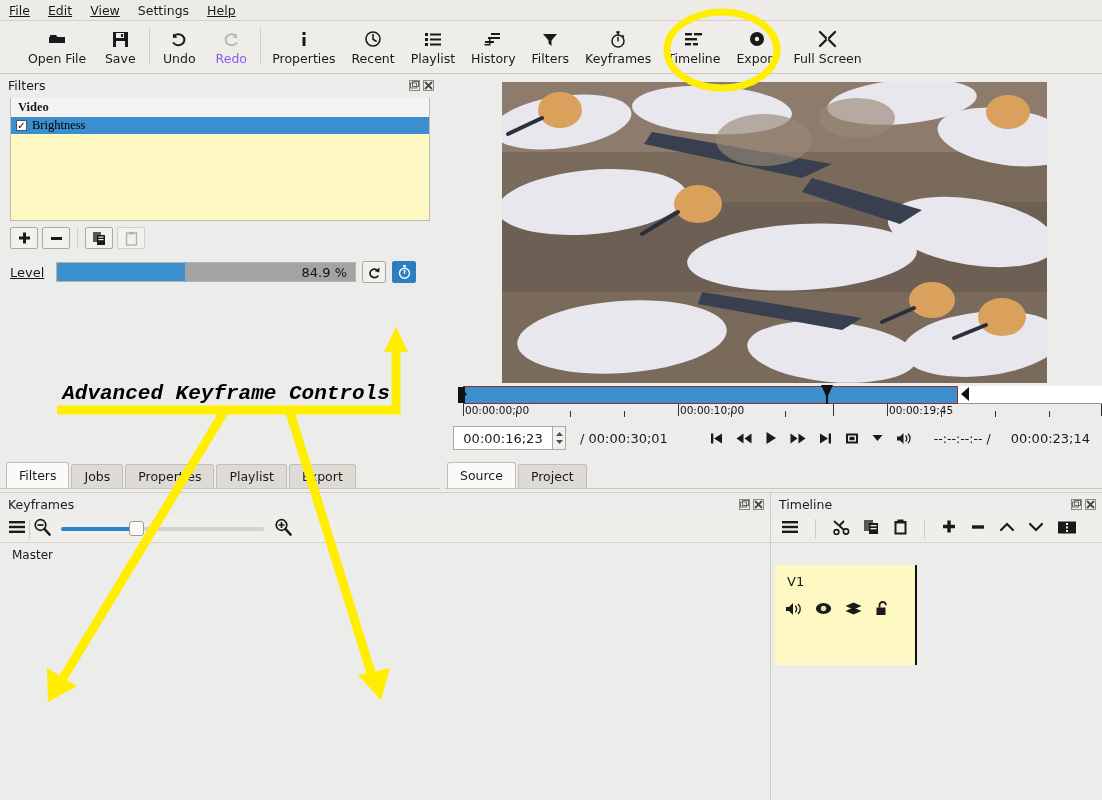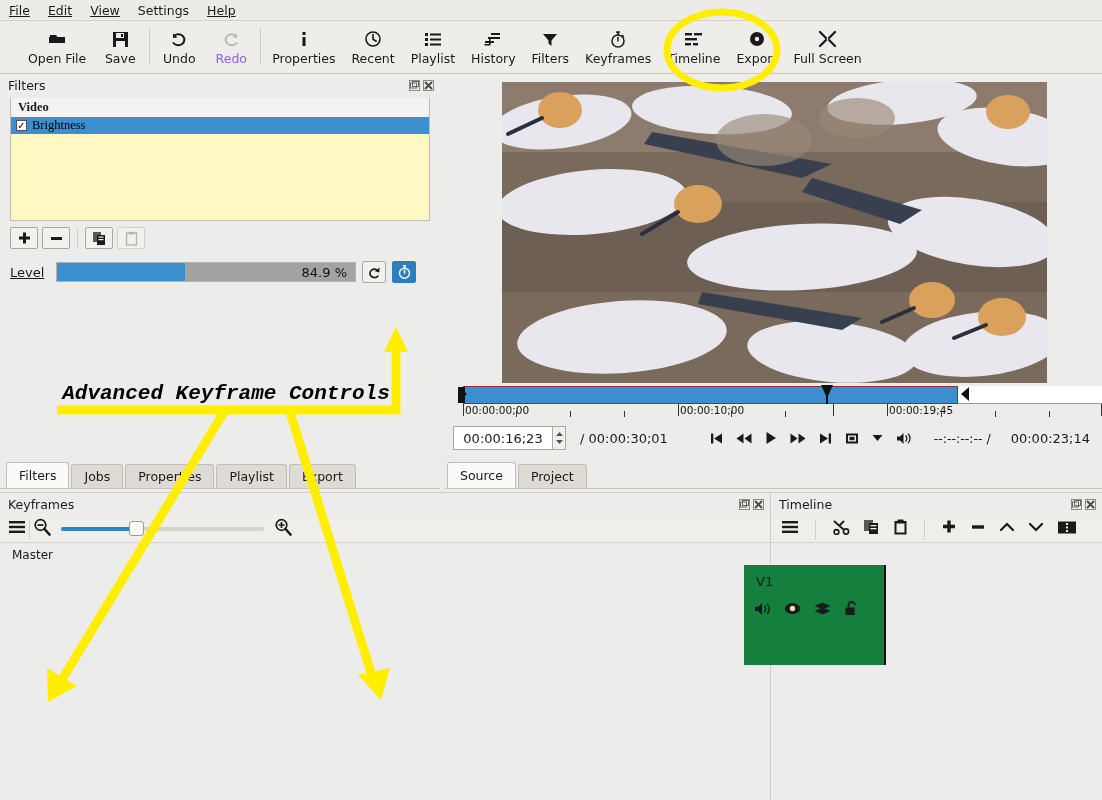--- a/index.html
+++ b/index.html
@@ -171,22 +171,22 @@
     position:absolute; left:770px; top:492px; width:332px; height:308px;
     background:#ececea; border-left:1px solid #cfccc6; border-top:1px solid #cfccc6;
   }
   #tl-toolbar {
     position:absolute; left:0; top:22px; width:332px; height:28px;
     display:flex; align-items:center; padding-left:10px; gap:13px;
     border-bottom:1px solid #d6d3cd; background:#f0eeeb;
   }
   #tl-master { position:absolute; left:12px; top:548px; }
   #tl-head {
-    position:absolute; left:744px; top:565px; width:142px; height:100px;
-    background:#15803d; border-right:2px solid #111;
+    position:absolute; left:775px; top:565px; width:142px; height:100px;
+    background:#fef9c3; border-right:2px solid #111;
   }
 </style>
 </head>
 <body>
 
 <div id="menubar">
   <div class="menu-item"><u>File</u></div>
   <div class="menu-item"><u>Edit</u></div>
   <div class="menu-item"><u>View</u></div>
   <div class="menu-item"><span>Settings</span></div>

